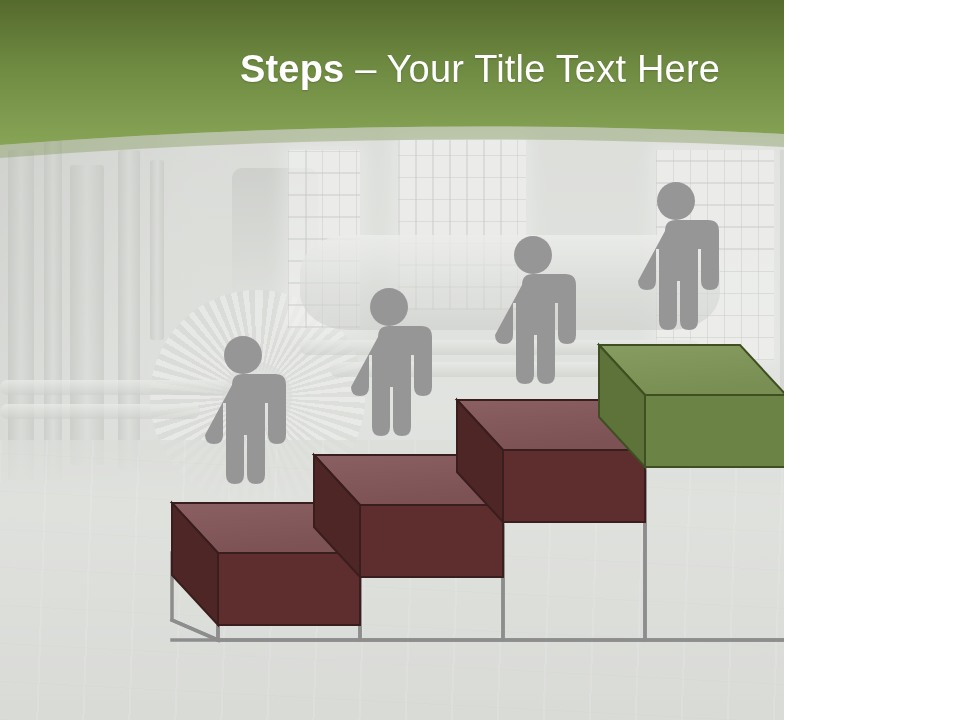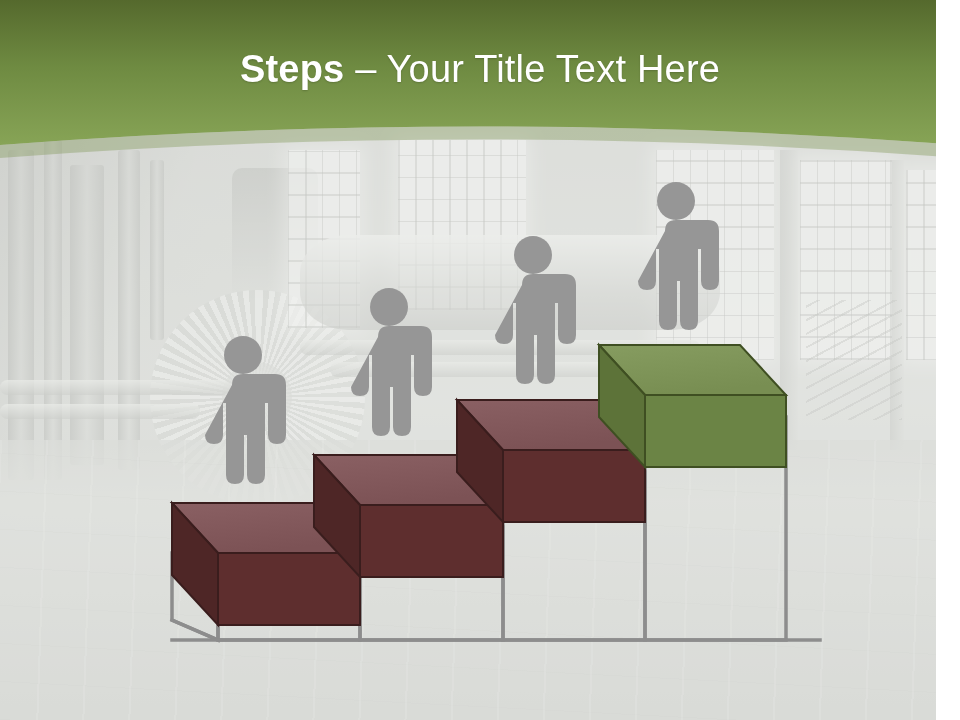--- a/index.html
+++ b/index.html
@@ -2,21 +2,21 @@
 <html><head>
 <meta charset="utf-8">
 <style>
   html, body {
     margin: 0;
     padding: 0;
     background: #ffffff;
   }
   #slide {
     position: relative;
-    width: 936px;
+    width: 784px;
     height: 720px;
     overflow: hidden;
     font-family: "Liberation Sans", sans-serif;
     background: #b91c1c;
   }
 
   
   .bg-photo {
     position: absolute;
     inset: 0;

